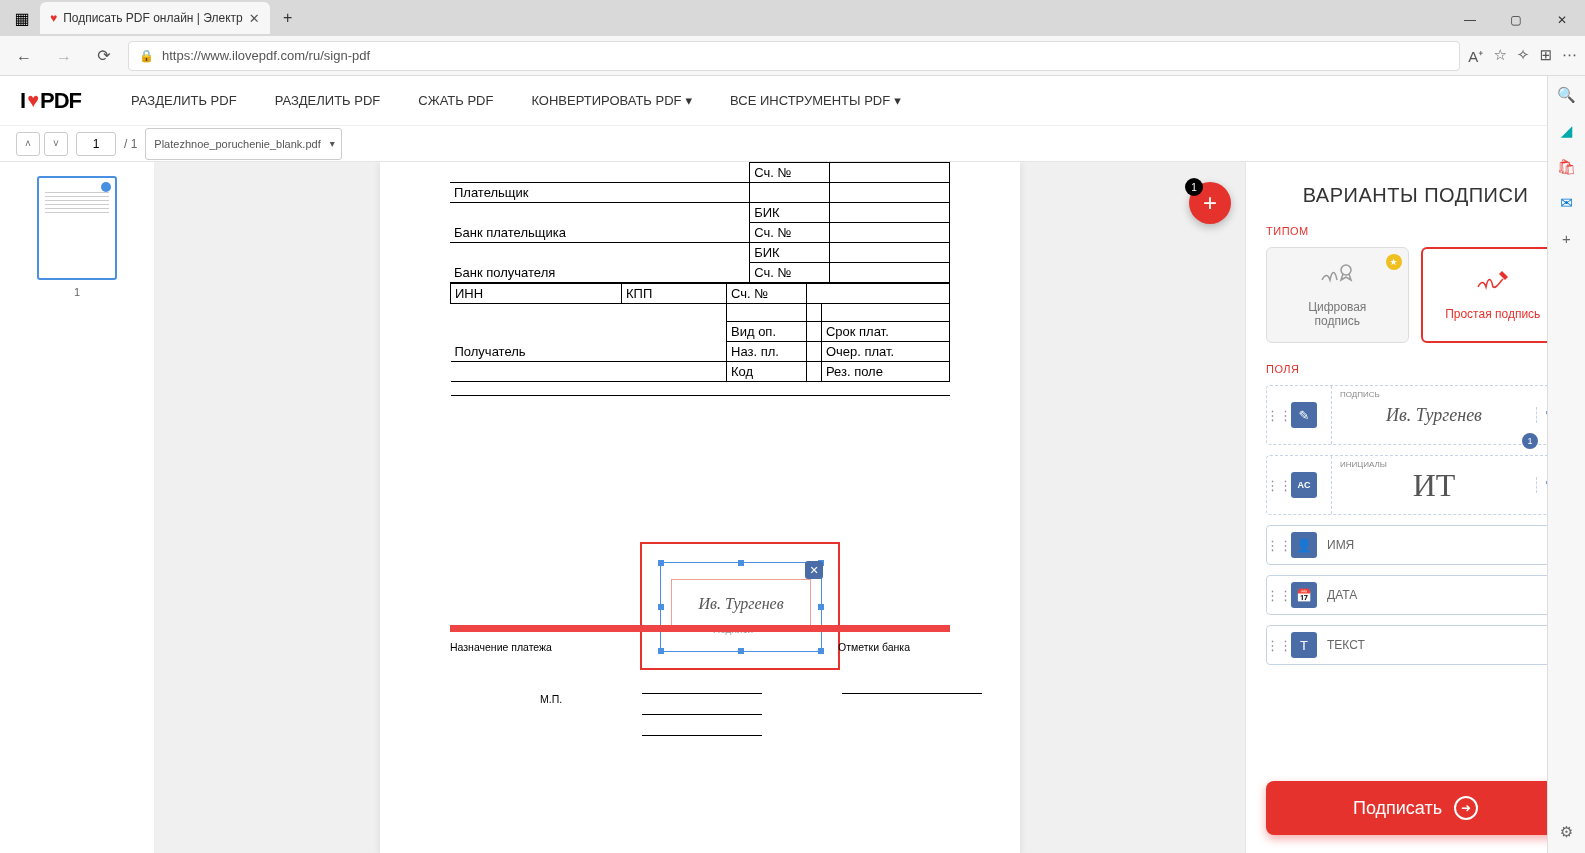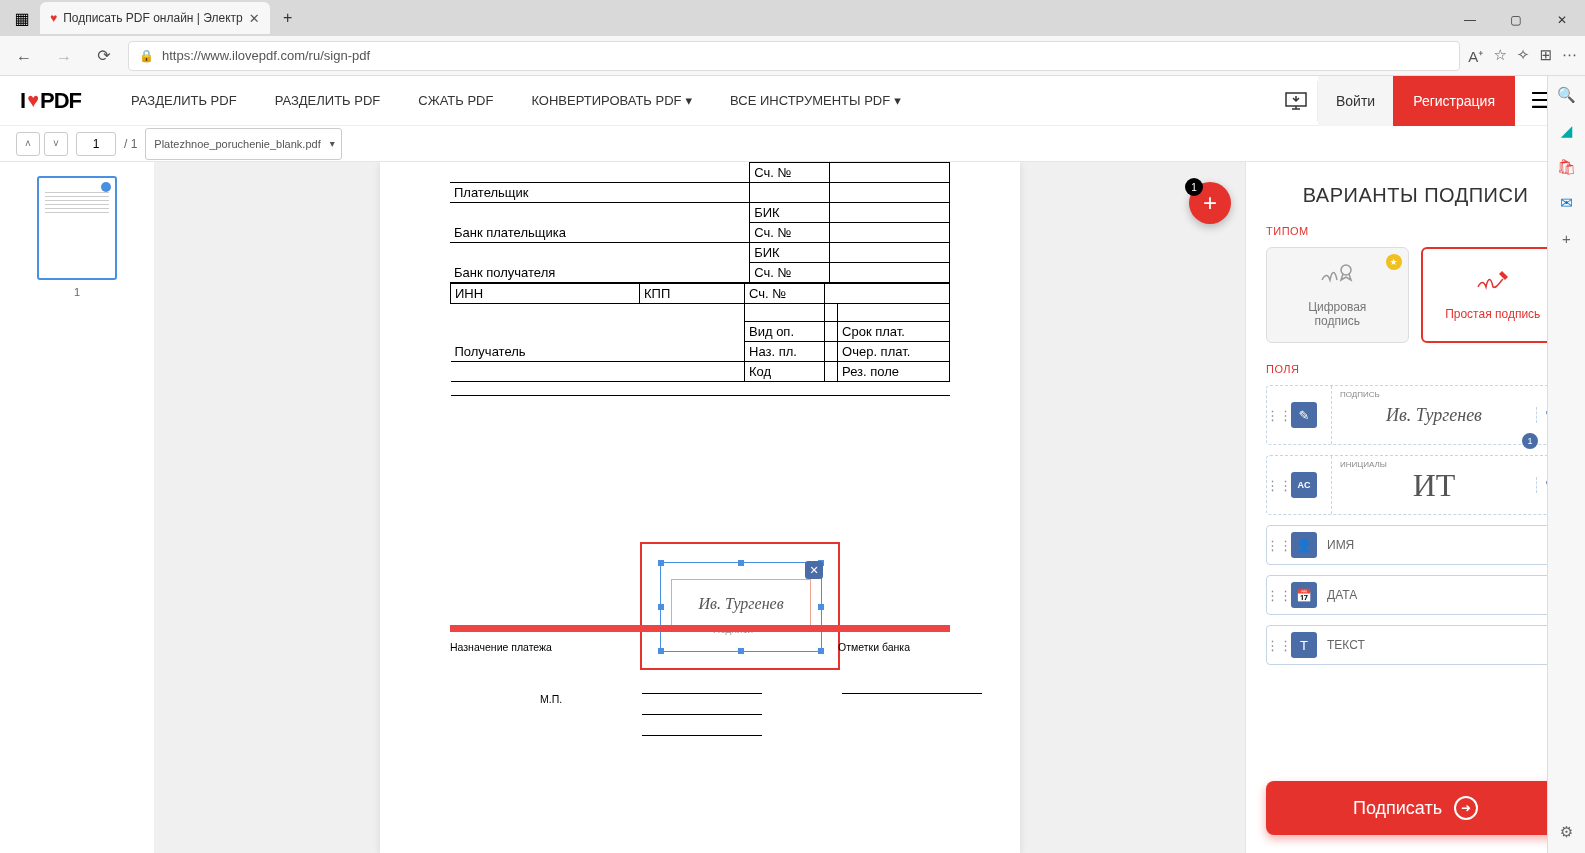--- a/index.html
+++ b/index.html
@@ -156,32 +156,20 @@
     <span>СЖАТЬ PDF</span>
     <span>
         <span>КОНВЕРТИРОВАТЬ PDF</span>
         <span>▾</span>
       </span>
     <span>
         <span>ВСЕ ИНСТРУМЕНТЫ PDF</span>
         <span>▾</span>
       </span>
   </div>
-  <div class="hdr-right">
-    <div class="desktop-ic">
-      <svg width="22" height="18" viewBox="0 0 22 18">
-          <rect x="1" y="1" width="20" height="13" fill="none" stroke="#333" stroke-width="1.5"></rect>
-          <path d="M7 17h8M11 14v3" stroke="#333" stroke-width="1.5"></path>
-          <path d="M11 4v5M8 6l3 3 3-3" stroke="#333" stroke-width="1.5" fill="none"></path>
-        </svg>
-    </div>
-    <div class="login-btn">Войти</div>
-    <div class="reg-btn">Регистрация</div>
-    <div class="burger">☰</div>
-  </div>
 </div>
 
 <div class="doc-toolbar">
   <div class="pg-btns">
     <div class="pg-btn">˄</div>
     <div class="pg-btn">˅</div>
   </div>
   <input class="pg-input" value="1" style="">
   <span class="pg-total">/ 1</span>
   <div class="file-select">
@@ -236,21 +224,21 @@
             </tr>
         <tr>
               <td>Сч. №</td>
               <td></td>
             </tr>
       </tbody>
         </table>
       <table class="doc-table">
         <tbody>
             <tr>
-              <td style="width:189px">ИНН</td>
+              <td style="width:171px">ИНН</td>
               <td style="width:105px">КПП</td>
               <td style="width:80px">Сч. №</td>
               <td style="width:120px" colspan="2"></td>
             </tr>
         <tr>
               <td rowspan="4" colspan="2" class="no-border bb" style="vertical-align:bottom">Получатель</td>
               <td rowspan="2"></td>
               <td rowspan="2"></td>
               <td rowspan="2"></td>
             </tr>

